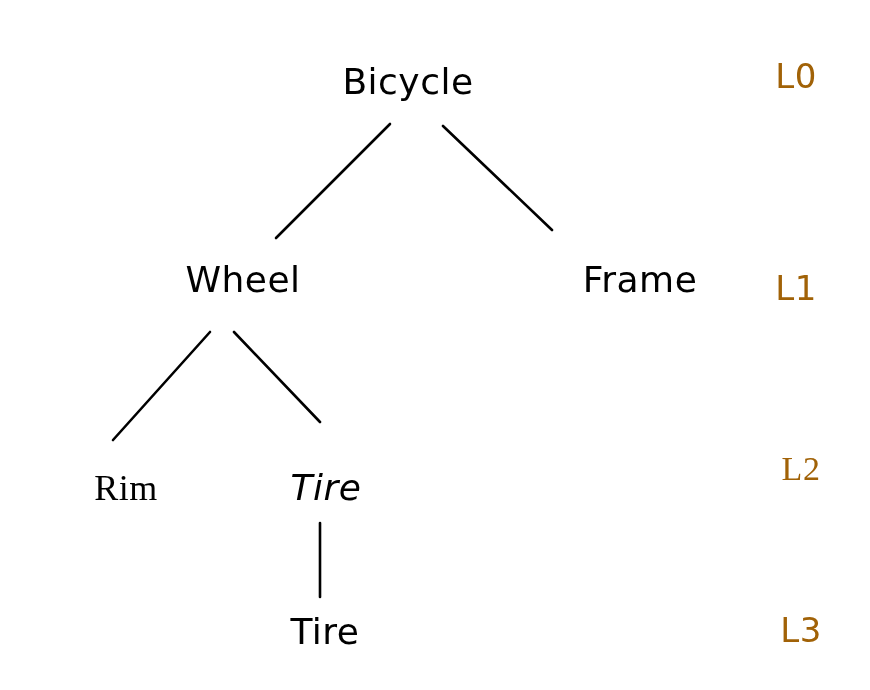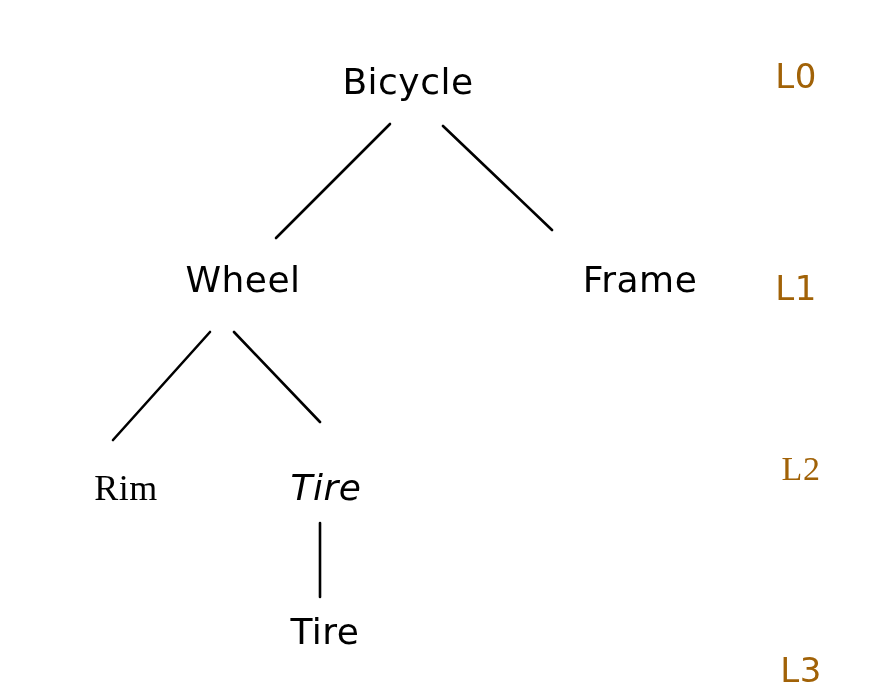--- a/index.html
+++ b/index.html
@@ -77,16 +77,16 @@
       <div class="node-label" style="left: 203px; top: 280px; margin-left: 40px;">Wheel</div>
       <div class="node-label" style="left: 640px; top: 280px;">Frame</div>
       <div class="node-label" style="left: 126px; top: 488px; font-family: Liberation Serif, serif;">Rim</div>
       <div class="node-label" style="left: 326px; top: 488px; font-style: italic;">Tire</div>
       <div class="node-label" style="left: 325px; top: 632px;">Tire</div>
     </div>
   <div id="level-layer">
       <div class="level-label" style="left: 796px; top: 76px;">L0</div>
       <div class="level-label" style="left: 796px; top: 288px; text-align: center;">L1</div>
       <div class="level-label" style="left: 801px; top: 469px; font-family: Liberation Serif, serif;">L2</div>
-      <div class="level-label" style="left: 801px; top: 630px; margin-top: 40px;">L3</div>
+      <div class="level-label" style="left: 801px; top: 630px;">L3</div>
     </div>
 
 </div>
 
 </body></html>

